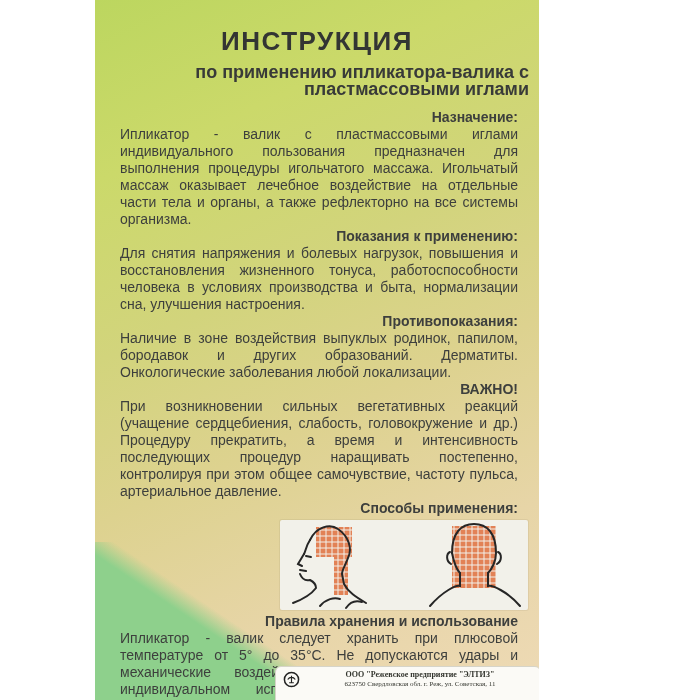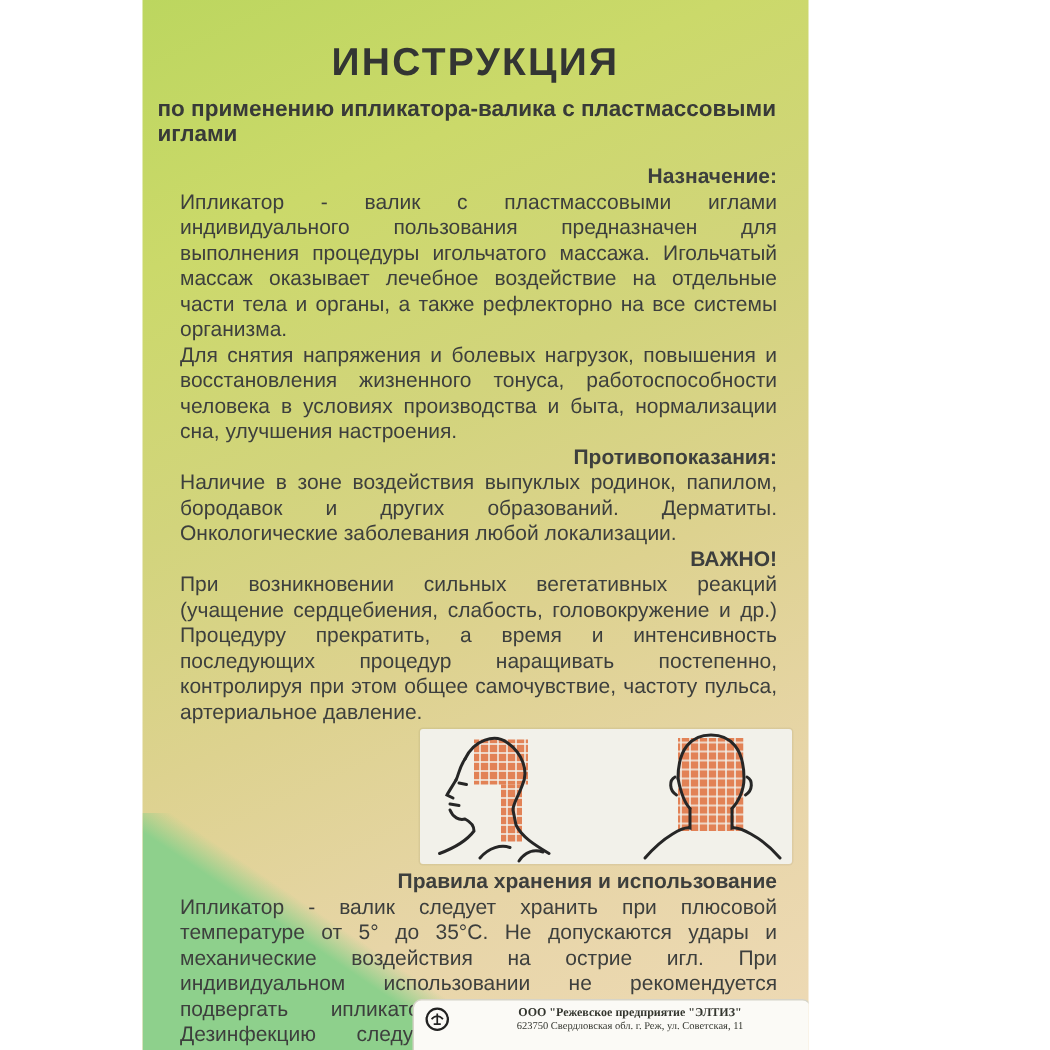--- a/index.html
+++ b/index.html
@@ -13,21 +13,21 @@
   }
   .green-wedge{
     position:absolute;left:0;bottom:0;width:235px;height:158px;
     background:linear-gradient(to bottom left, rgba(142,208,140,0) 46%, #8ed08c 54%);
   }
   .doc-title{
     margin:26px 20px 0 20px;text-align:center;font-weight:bold;font-size:26px;
     letter-spacing:1.5px;color:#333533;line-height:30px;
   }
   .doc-subtitle{
-    margin:8px 10px 0 10px;text-align:left;font-weight:bold;font-size:15px;
+    margin:8px 10px 0 10px;text-align:right;font-weight:bold;font-size:18px;
     color:#383a38;line-height:17px;
   }
   .flow{
     position:relative;margin:11px 21px 0 25px;color:#3d3f3d;font-size:14px;
     line-height:17px;text-align:justify;
   }
   .heading{font-weight:bold;text-align:right;}
   .illus{
     width:248px;height:90px;margin:3px 0 3px 160px;background:#f2f1ea;
     border-radius:2px;box-shadow:0 0 0 1px rgba(0,0,0,0.05);
@@ -49,28 +49,30 @@
 <div class="paper">
   <div class="green-wedge"></div>
 
   <div class="doc-title">ИНСТРУКЦИЯ</div>
   <div class="doc-subtitle">по применению ипликатора-валика с пластмассовыми иглами</div>
 
   <div class="flow">
     <div class="heading">Назначение:</div>
     <div>Ипликатор - валик с пластмассовыми иглами индивидуального  пользования предназначен для выполнения процедуры игольчатого массажа.  Игольчатый массаж  оказывает лечебное воздействие на отдельные части тела и органы, а также рефлекторно на все системы организма.</div>
 
+    <div class="heading">Показания к применению:</div>
     <div>Для снятия напряжения и болевых нагрузок, повышения и восстановления жизненного тонуса, работоспособности человека в условиях производства и быта, нормализации сна, улучшения настроения.</div>
 
     <div class="heading">Противопоказания:</div>
     <div>Наличие в зоне воздействия выпуклых родинок, папилом, бородавок и других образований. Дерматиты. Онкологические заболевания любой  локализации.</div>
 
     <div class="heading">ВАЖНО!</div>
     <div>При возникновении сильных вегетативных реакций (учащение сердцебиения, слабость, головокружение и др.) Процедуру прекратить, а время и  интенсивность последующих процедур наращивать постепенно, контролируя при этом общее самочувствие, частоту пульса, артериальное давление.</div>
 
+    <div class="heading">Способы применения:</div>
 
     <div class="illus">
       <svg width="248" height="90" viewBox="0 0 248 90" xmlns="http://www.w3.org/2000/svg">
         <defs>
           <pattern id="op" width="6" height="6" patternUnits="userSpaceOnUse">
             <rect x="0.5" y="0.5" width="5" height="5" fill="#e06f3c" opacity="0.85"></rect>
           </pattern>
         </defs>
 
         <g transform="translate(10,4)" stroke="#262626" stroke-width="2" fill="none" stroke-linecap="round">

